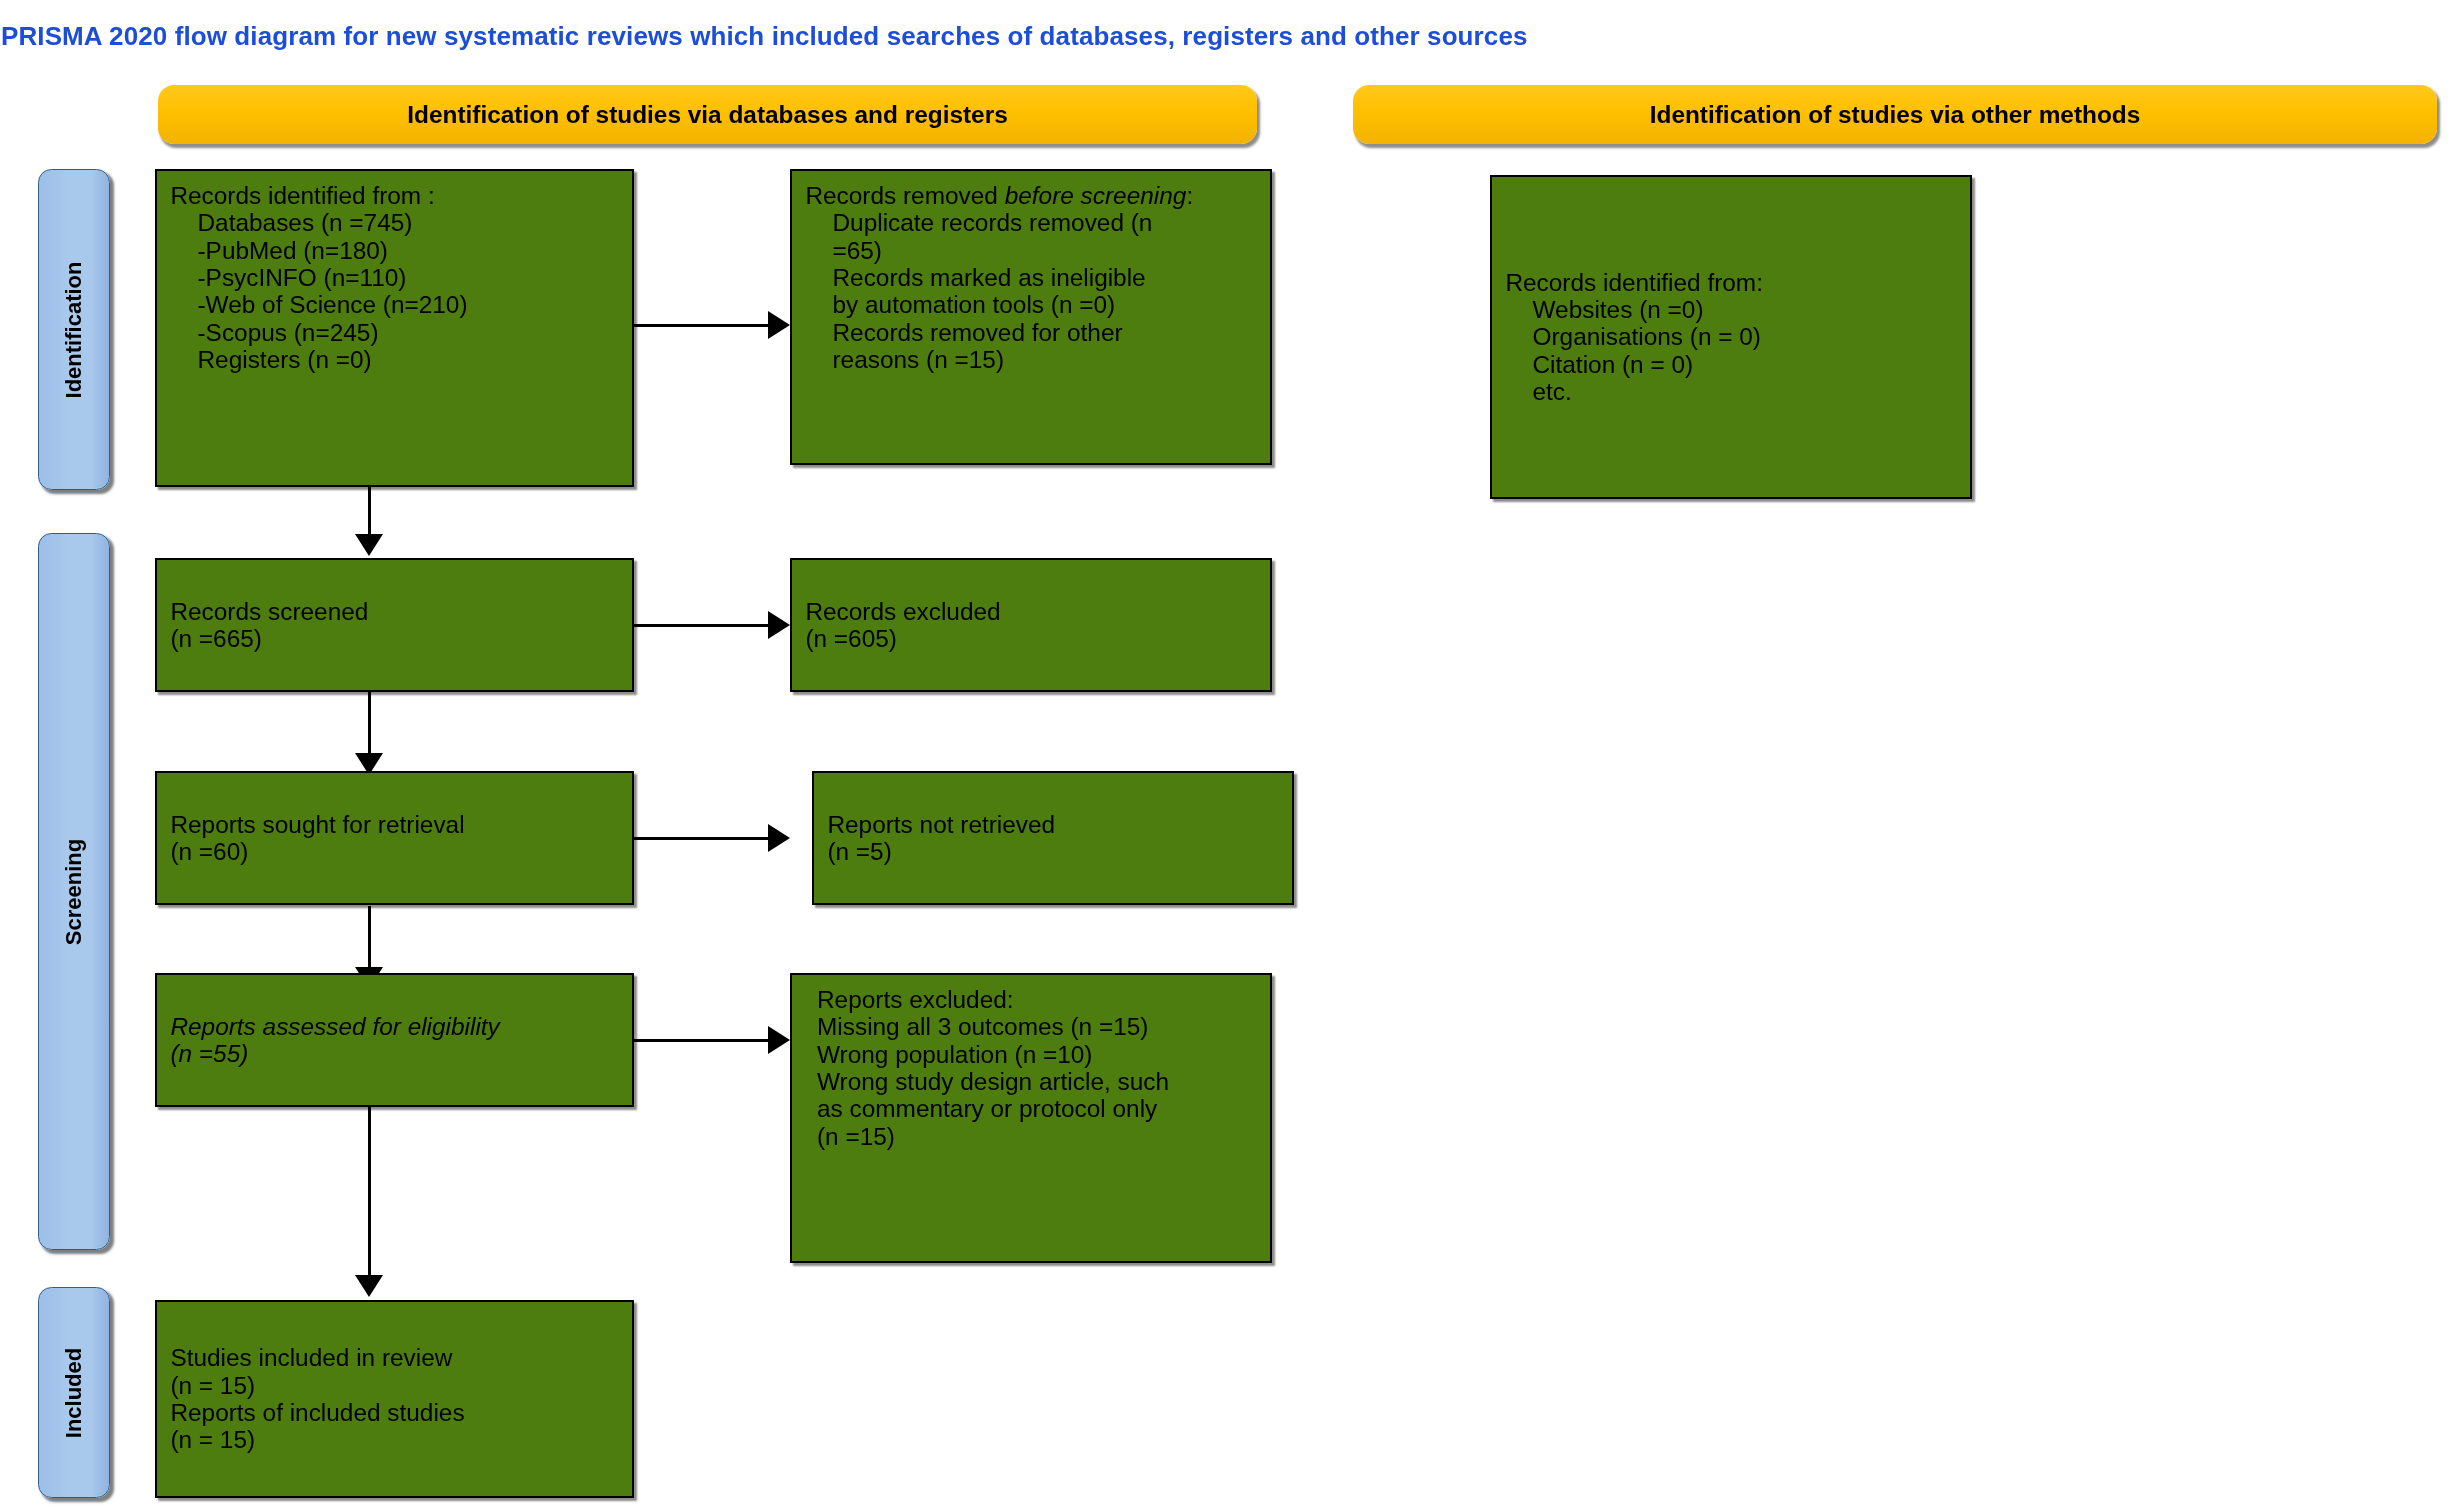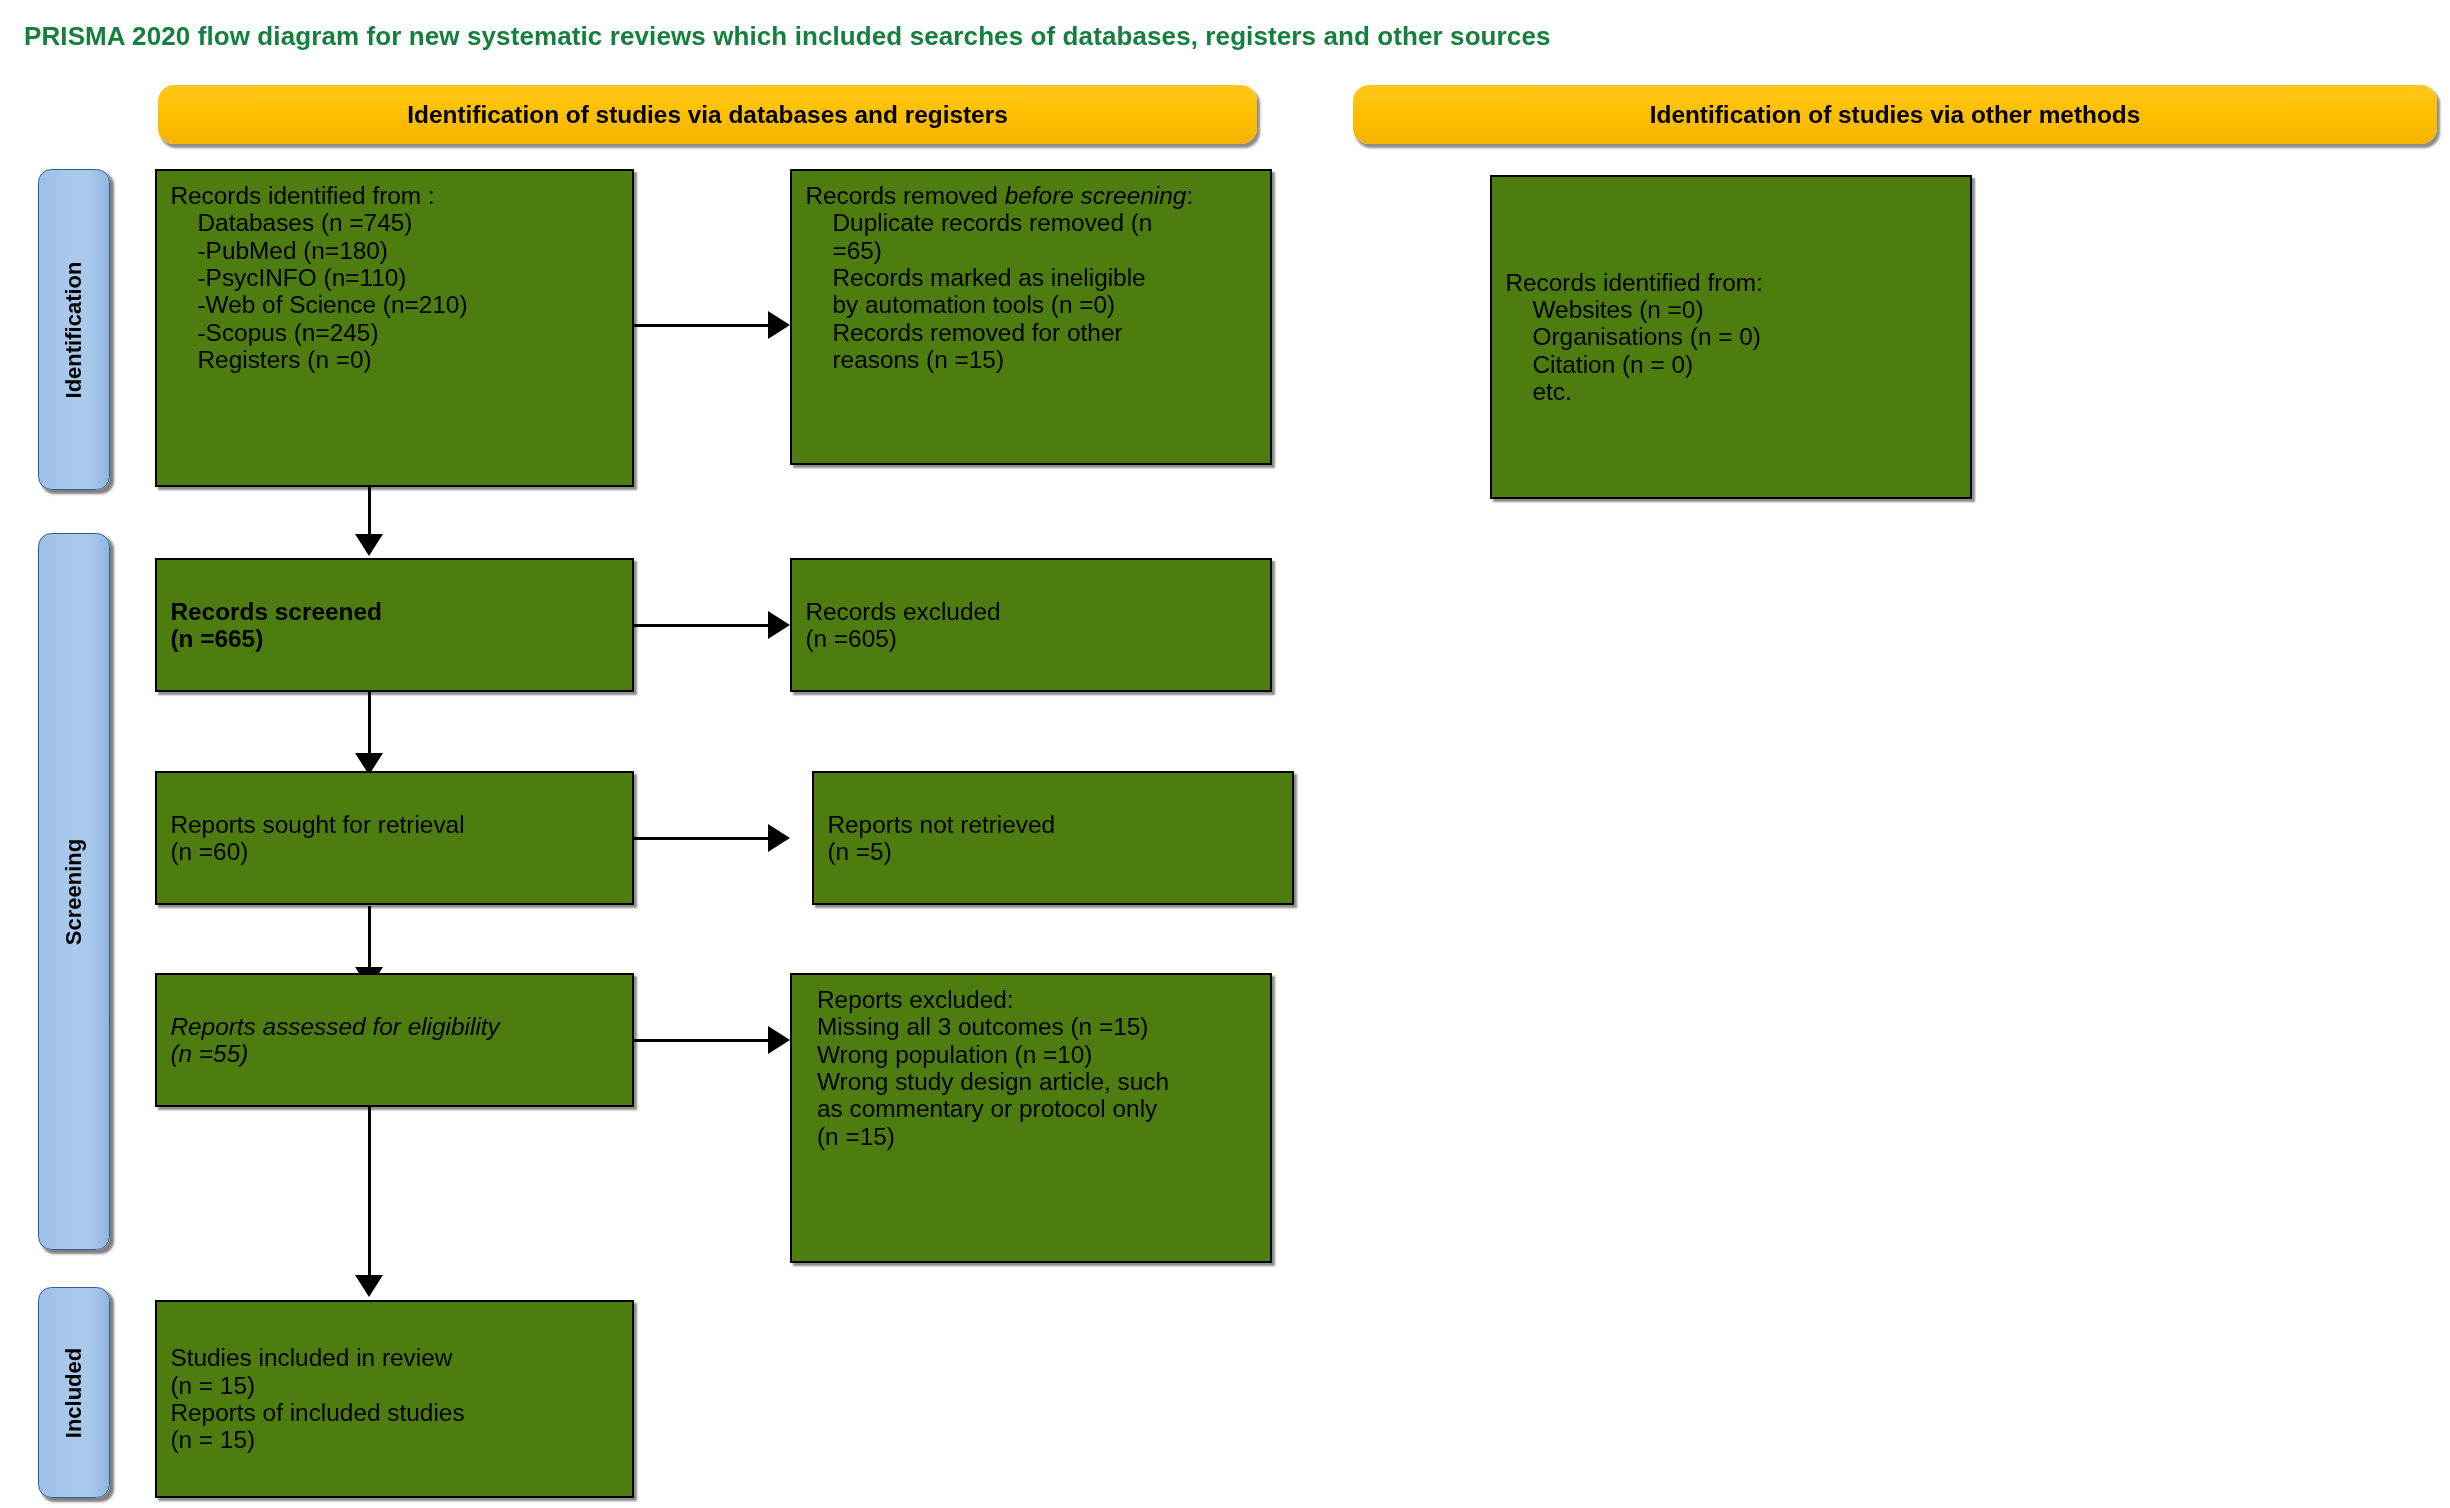--- a/index.html
+++ b/index.html
@@ -10,24 +10,24 @@
   body {
     width: 2450px; height: 1509px;
     position: relative;
     font-family: "Liberation Sans", sans-serif;
     overflow: hidden;
   }
 
   
   #diagram-title {
     position: absolute;
-    left: 24px; top: 21.4px;
+    left: 1px; top: 21.4px;
     font-size: 26px;
     font-weight: bold;
-    color: #15803d;
+    color: #1d4ed8;
     letter-spacing: 0.1px;
     white-space: nowrap;
   }
 
   
   #flow-canvas {
     position: absolute;
     left: 0; top: 0;
     width: 2450px; height: 1462px;
   }
@@ -167,21 +167,21 @@
   <div class="arrow-down" style="left:355px; top:534px;"></div>
 
   <div class="flow-box vcenter" style="left:1490px; top:175px; width:482px; height:324px;">
     <div class="box-text">Records identified from:
     Websites (n =0)
     Organisations (n = 0)
     Citation (n = 0)
     etc.</div>
   </div>
 
-  <div class="flow-box vcenter" style="left:155px; top:558px; width:479px; height:134px;font-weight:bold;">
+  <div class="flow-box vcenter" style="left:155px; top:558px; width:479px; height:134px;">
     <div class="box-text">Records screened
 (n =665)</div>
   </div>
 
   <div class="flow-box vcenter" style="left:790px; top:558px; width:482px; height:134px;">
     <div class="box-text">Records excluded
 (n =605)</div>
   </div>
 
   <div class="conn-h" style="left:634px; top:624px; width:137px;"></div>

